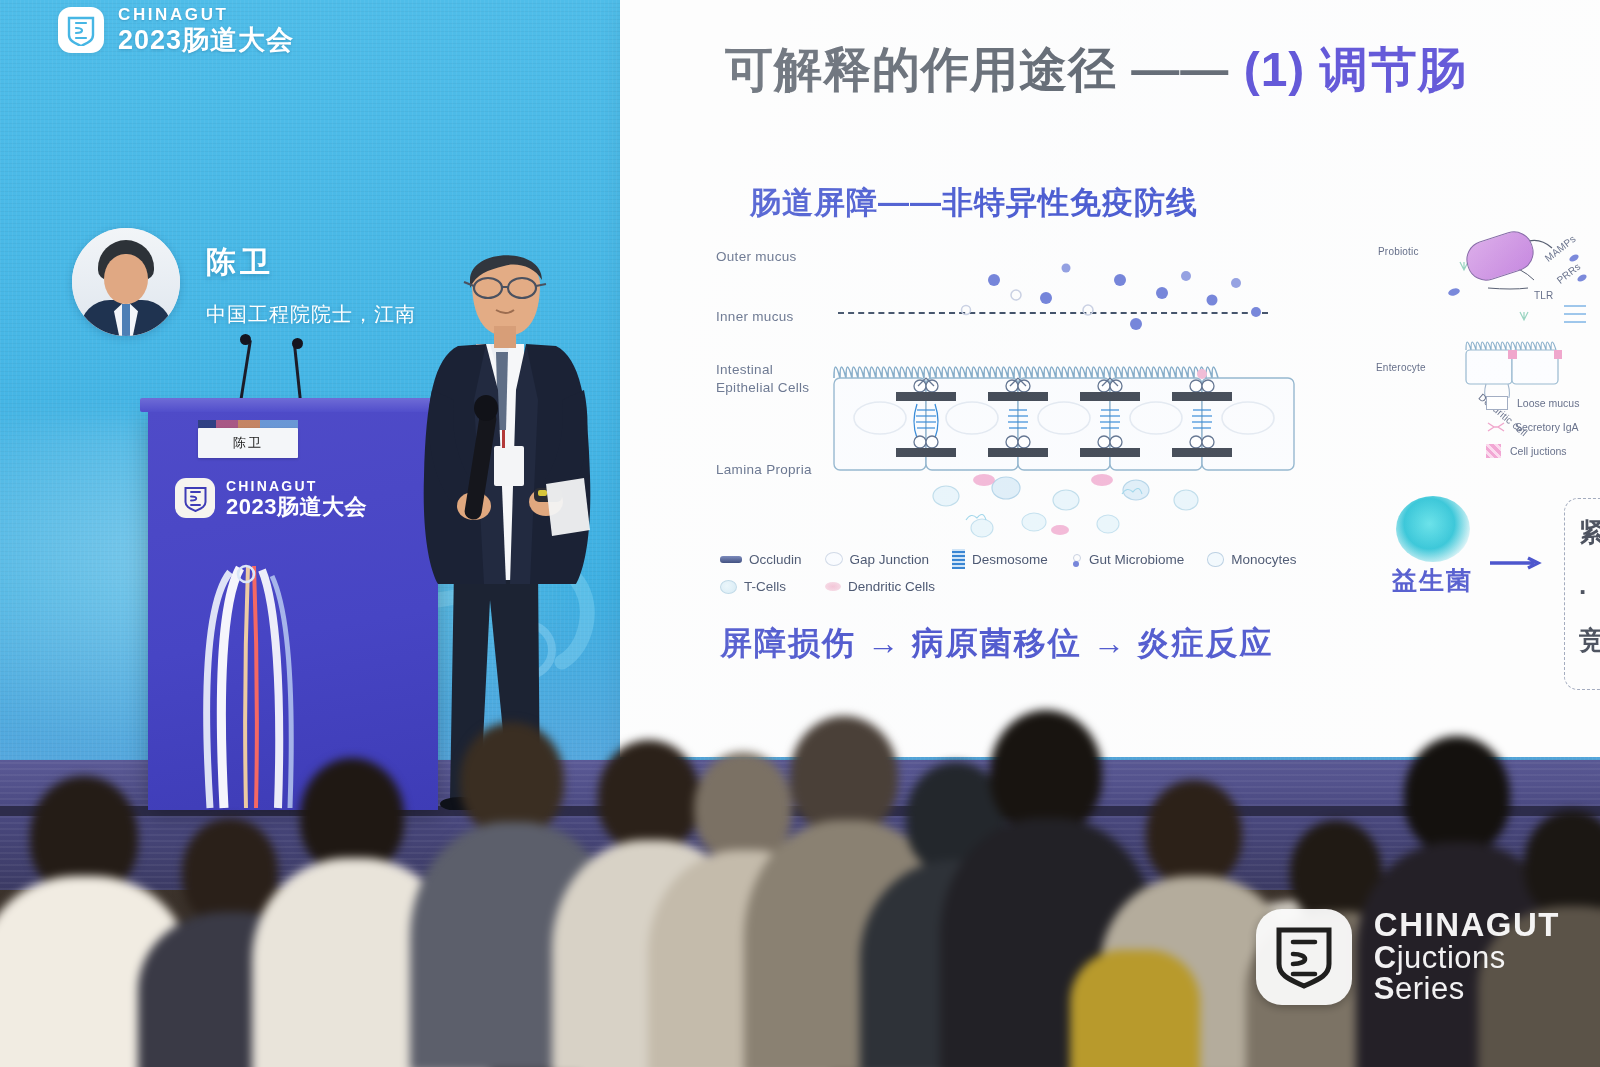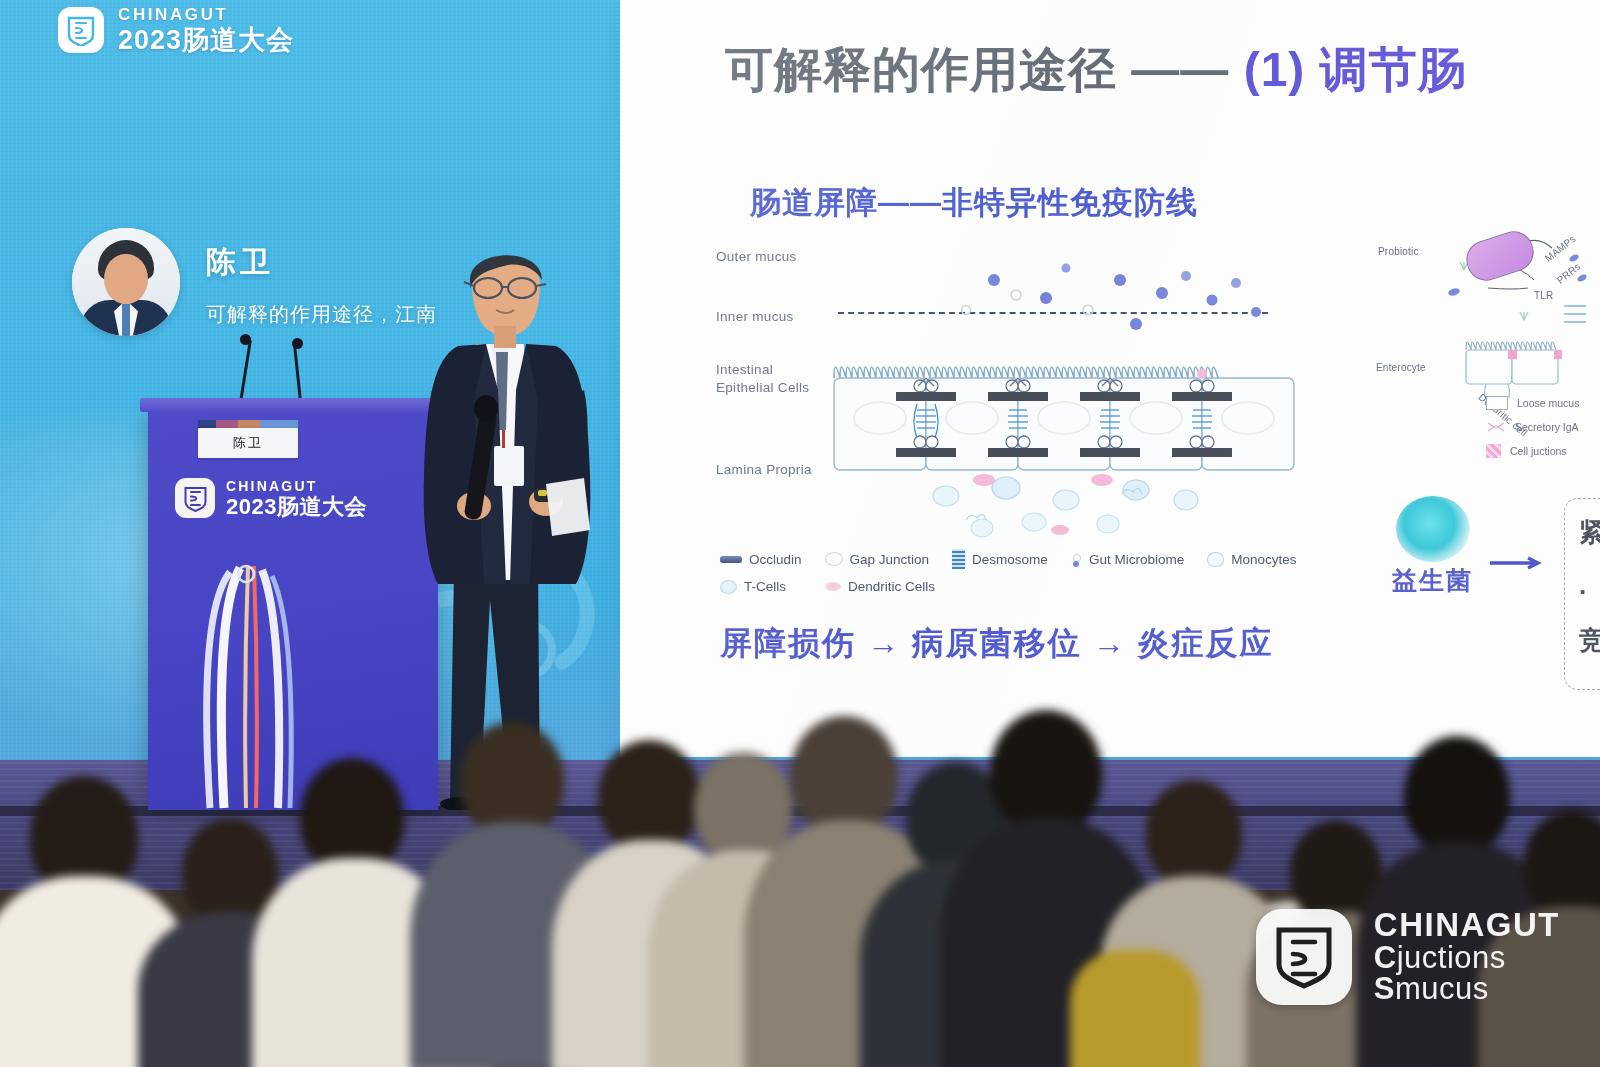--- a/index.html
+++ b/index.html
@@ -205,21 +205,21 @@
     <div class="spk-photo">
       <div class="bg"></div>
         <div class="suit"></div>
         <div class="shirt"></div>
       <div class="tie"></div>
         <div class="hair"></div>
         <div class="face"></div>
     </div>
     <div class="spk-meta">
       <div class="spk-name">陈卫</div>
-      <div class="spk-affil">可解释的作用途径，江南</div>
+      <div class="spk-affil">中国工程院院士，江南</div>
     </div>
   </div>
 
   <div class="slide">
 
     <div class="slide-title">
       <span class="st-a">可解释的作用途径 ——</span>
       <span class="st-b">(1) 调节肠</span>
     </div>
 
@@ -618,17 +618,17 @@
   <div class="wm">
     <div class="wm-badge">
       <svg viewBox="0 0 62 66">
         <path d="M6 6 h50 v34 c0 12 -12 16 -25 22 C18 56 6 52 6 40 Z" fill="none" stroke="#1a1a1a" stroke-width="5"></path>
         <path d="M20 18 h22 M20 30 c16 0 16 10 0 10 M20 50 h22" fill="none" stroke="#1a1a1a" stroke-width="4.6" stroke-linecap="round"></path>
       </svg>
     </div>
     <div class="wm-txt">
       <span class="wm-1">CHINAGUT</span>
       <span class="wm-2"><b class="wm-cap">C</b><span>juctions</span></span>
-      <span class="wm-3"><b class="wm-cap">S</b><span>mucus</span></span>
+      <span class="wm-3"><b class="wm-cap">S</b><span>eries</span></span>
     </div>
   </div>
 
 </div>
 
 </body></html>

